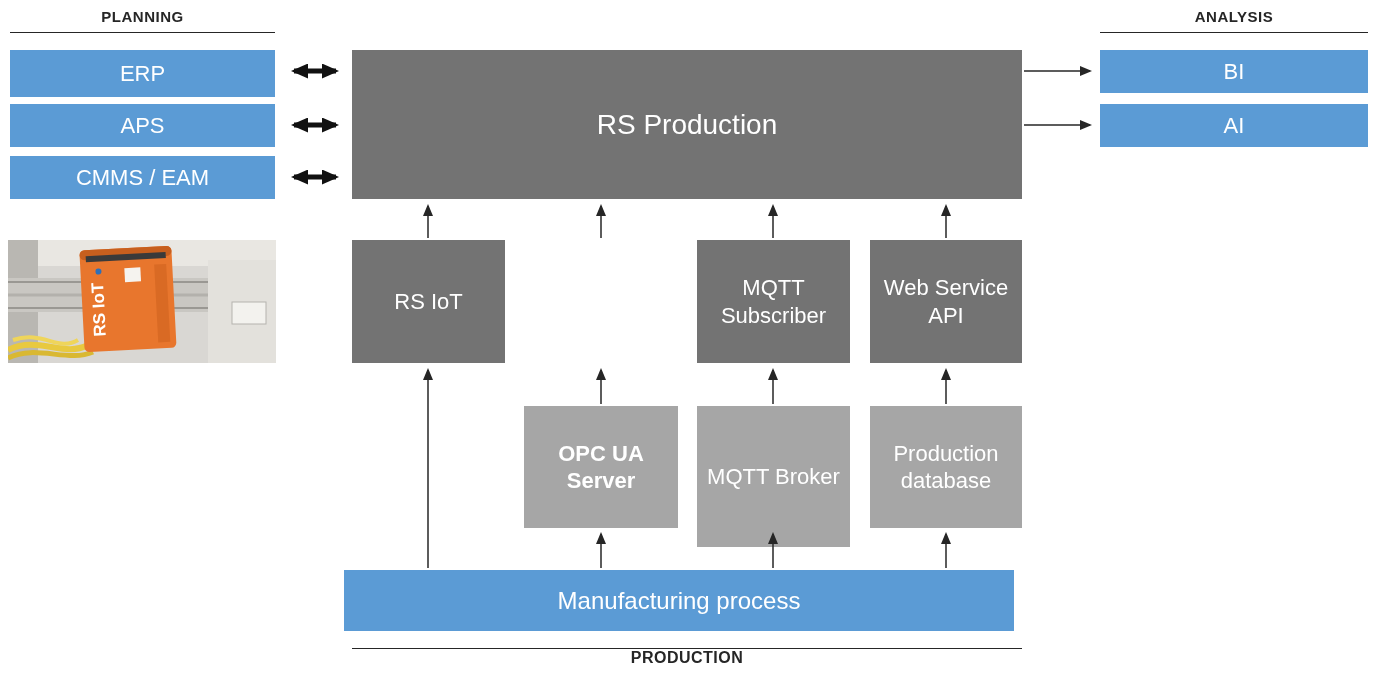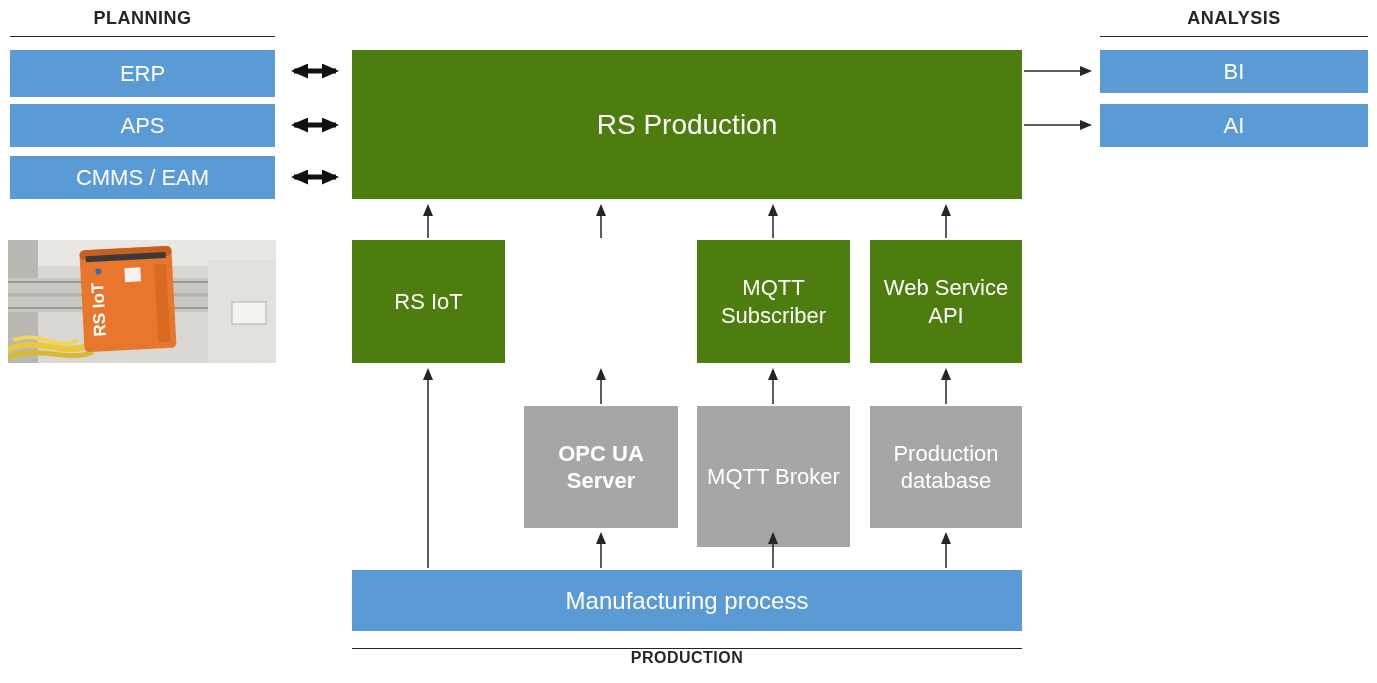--- a/index.html
+++ b/index.html
@@ -12,21 +12,21 @@
     position: relative;
     width: 1377px;
     height: 683px;
     background: #ffffff;
     overflow: hidden;
   }
   .abs { position: absolute; box-sizing: border-box; }
 
   .section-label {
     font-weight: bold;
-    font-size: 18px;
+    font-size: 15px;
     color: #262626;
     letter-spacing: 0.5px;
     text-align: center;
     padding-bottom: 7px;
     border-bottom: 1.5px solid #262626;
   }
   .section-label-bottom {
     font-weight: bold;
     font-size: 16px;
     color: #262626;
@@ -39,21 +39,21 @@
     display: flex;
     align-items: center;
     justify-content: center;
     text-align: center;
     color: #ffffff;
     font-size: 22px;
     line-height: 1.25;
     padding: 4px 10px;
   }
   .blue   { background: #5B9BD5; }
-  .orange { background: #4d7c0f; }
+  .orange { background: #737373; }
   .gray   { background: #A6A6A6; }
 
   .main-box { font-size: 28px; }
 
   .annotation {
     color: #A6A6A6;
     font-size: 24px;
     line-height: 34px;
     text-align: right;
   }
@@ -85,21 +85,21 @@
   <div class="abs box orange main-box" style="left:352px; top:50px; width:670px; height:149px;">RS Production</div>
 
   <div class="abs box orange" style="left:352px; top:240px; width:153px; height:123px;">RS IoT</div>
   <div class="abs box orange" style="left:697px; top:240px; width:153px; height:123px;">MQTT Subscriber</div>
   <div class="abs box orange" style="left:870px; top:240px; width:152px; height:123px;">Web Service API</div>
 
   <div class="abs box gray" style="left:524px; top:406px; width:154px; height:122px;font-weight:bold;">OPC UA Server</div>
   <div class="abs box gray" style="left:697px; top:406px; width:153px; height:141px;">MQTT Broker</div>
   <div class="abs box gray" style="left:870px; top:406px; width:152px; height:122px;">Production database</div>
 
-  <div class="abs box blue" style="left:352px; top:570px; width:670px; height:61px; font-size:24px;">Manufacturing process</div>
+  <div class="abs box blue" style="left:344px; top:570px; width:670px; height:61px; font-size:24px;">Manufacturing process</div>
 
   <div class="abs section-label-bottom" style="left:352px; top:648px; width:670px;">PRODUCTION</div>
 
 
   <div class="abs" style="left:8px; top:240px; width:268px; height:123px;">
     <svg width="268" height="123" viewBox="0 0 268 123">
 
       <rect x="0" y="0" width="268" height="123" fill="#d9d7d3"></rect>
       <rect x="0" y="0" width="268" height="26" fill="#e9e7e2"></rect>
       <rect x="0" y="0" width="30" height="123" fill="#b9b7b2"></rect>

